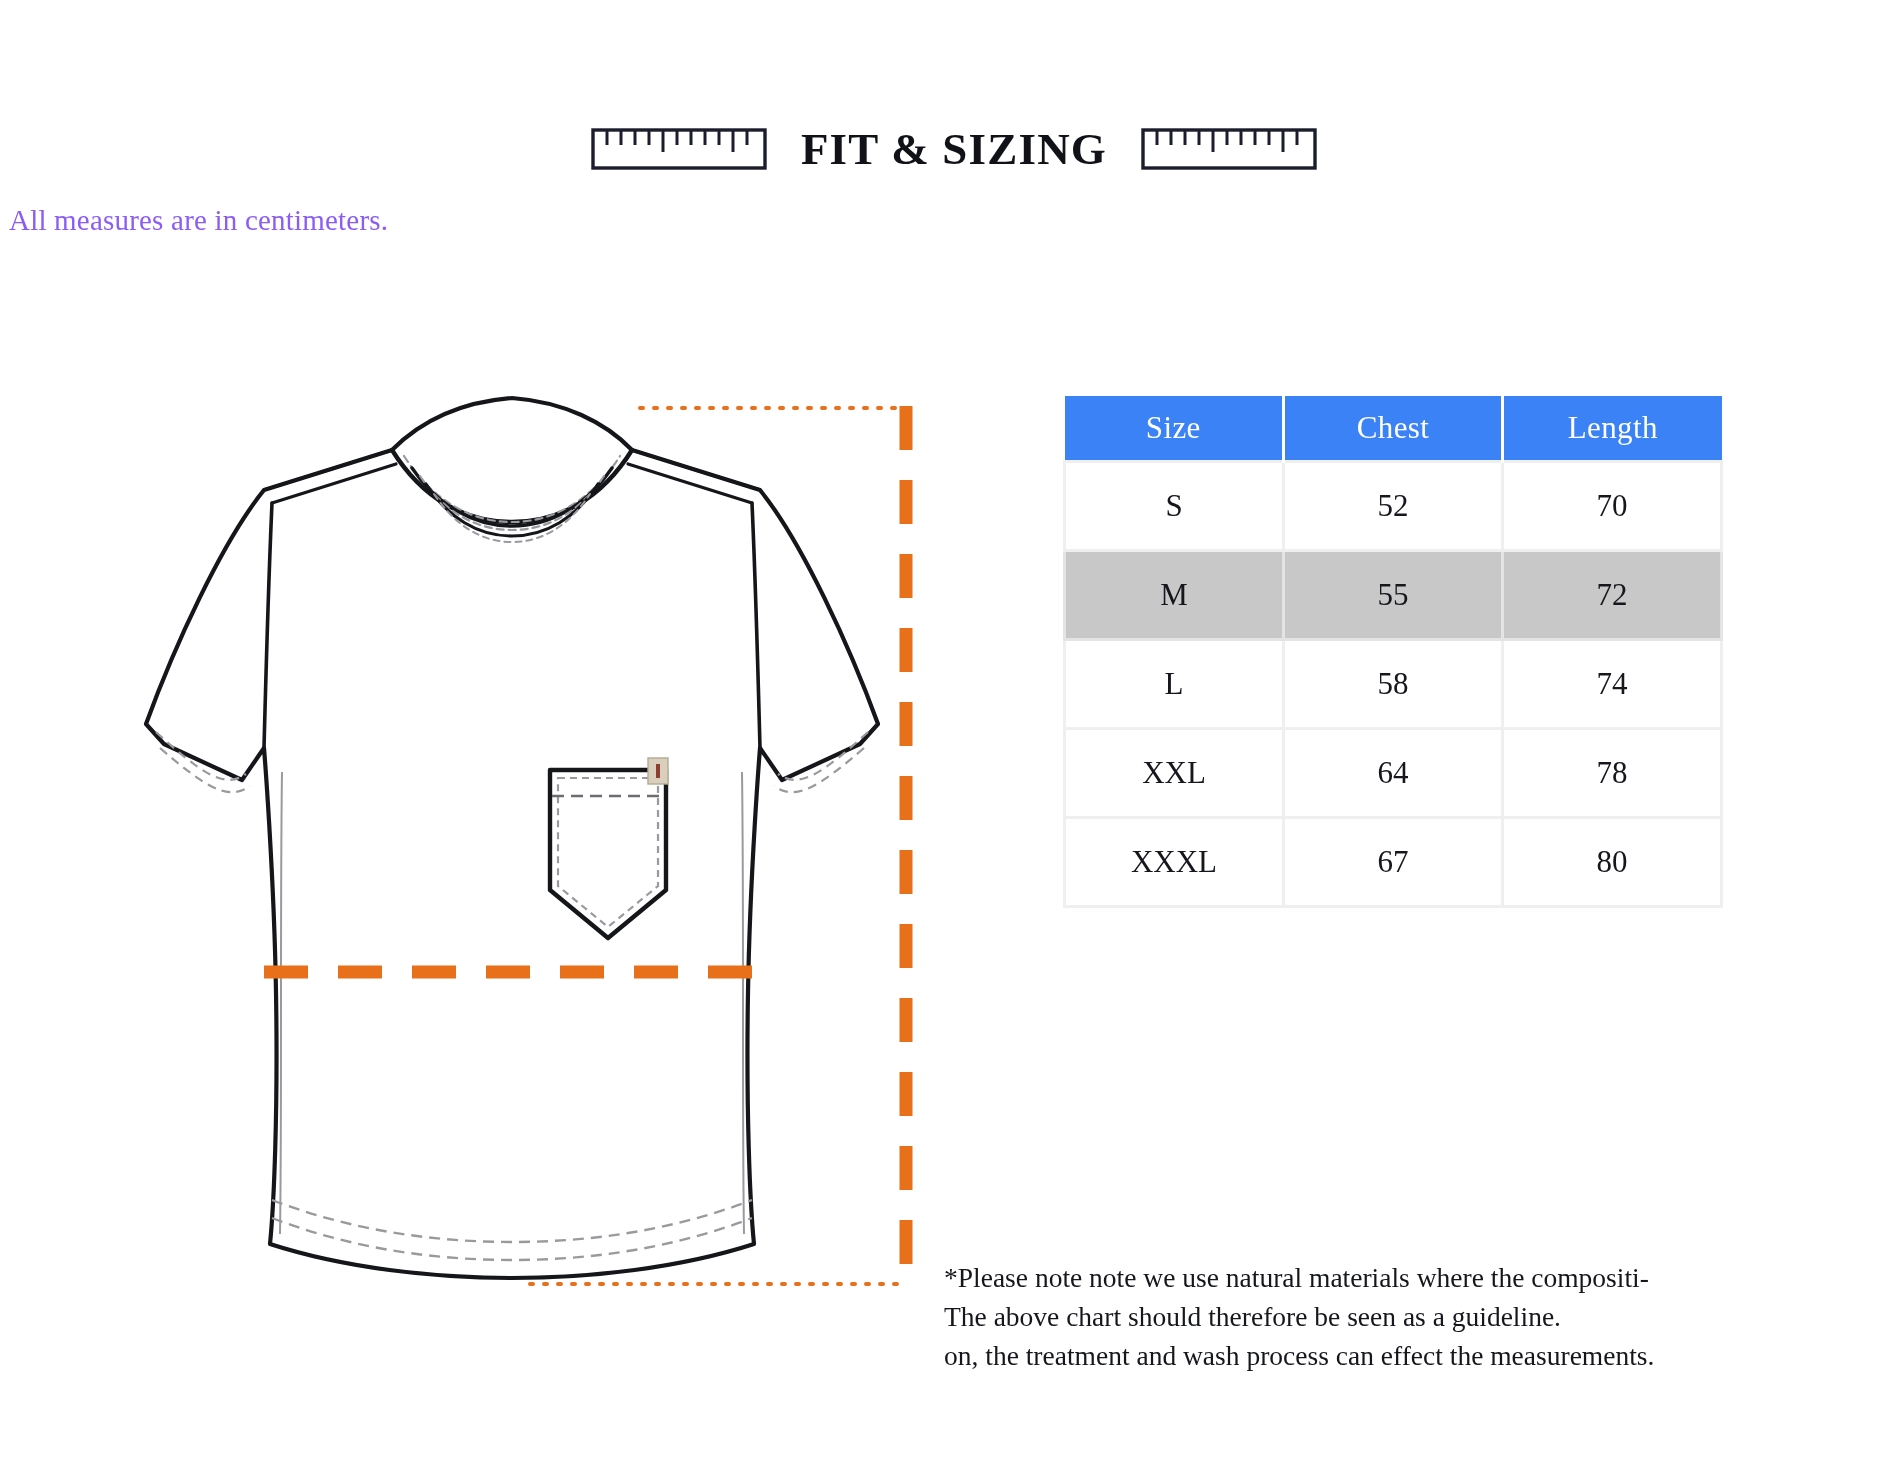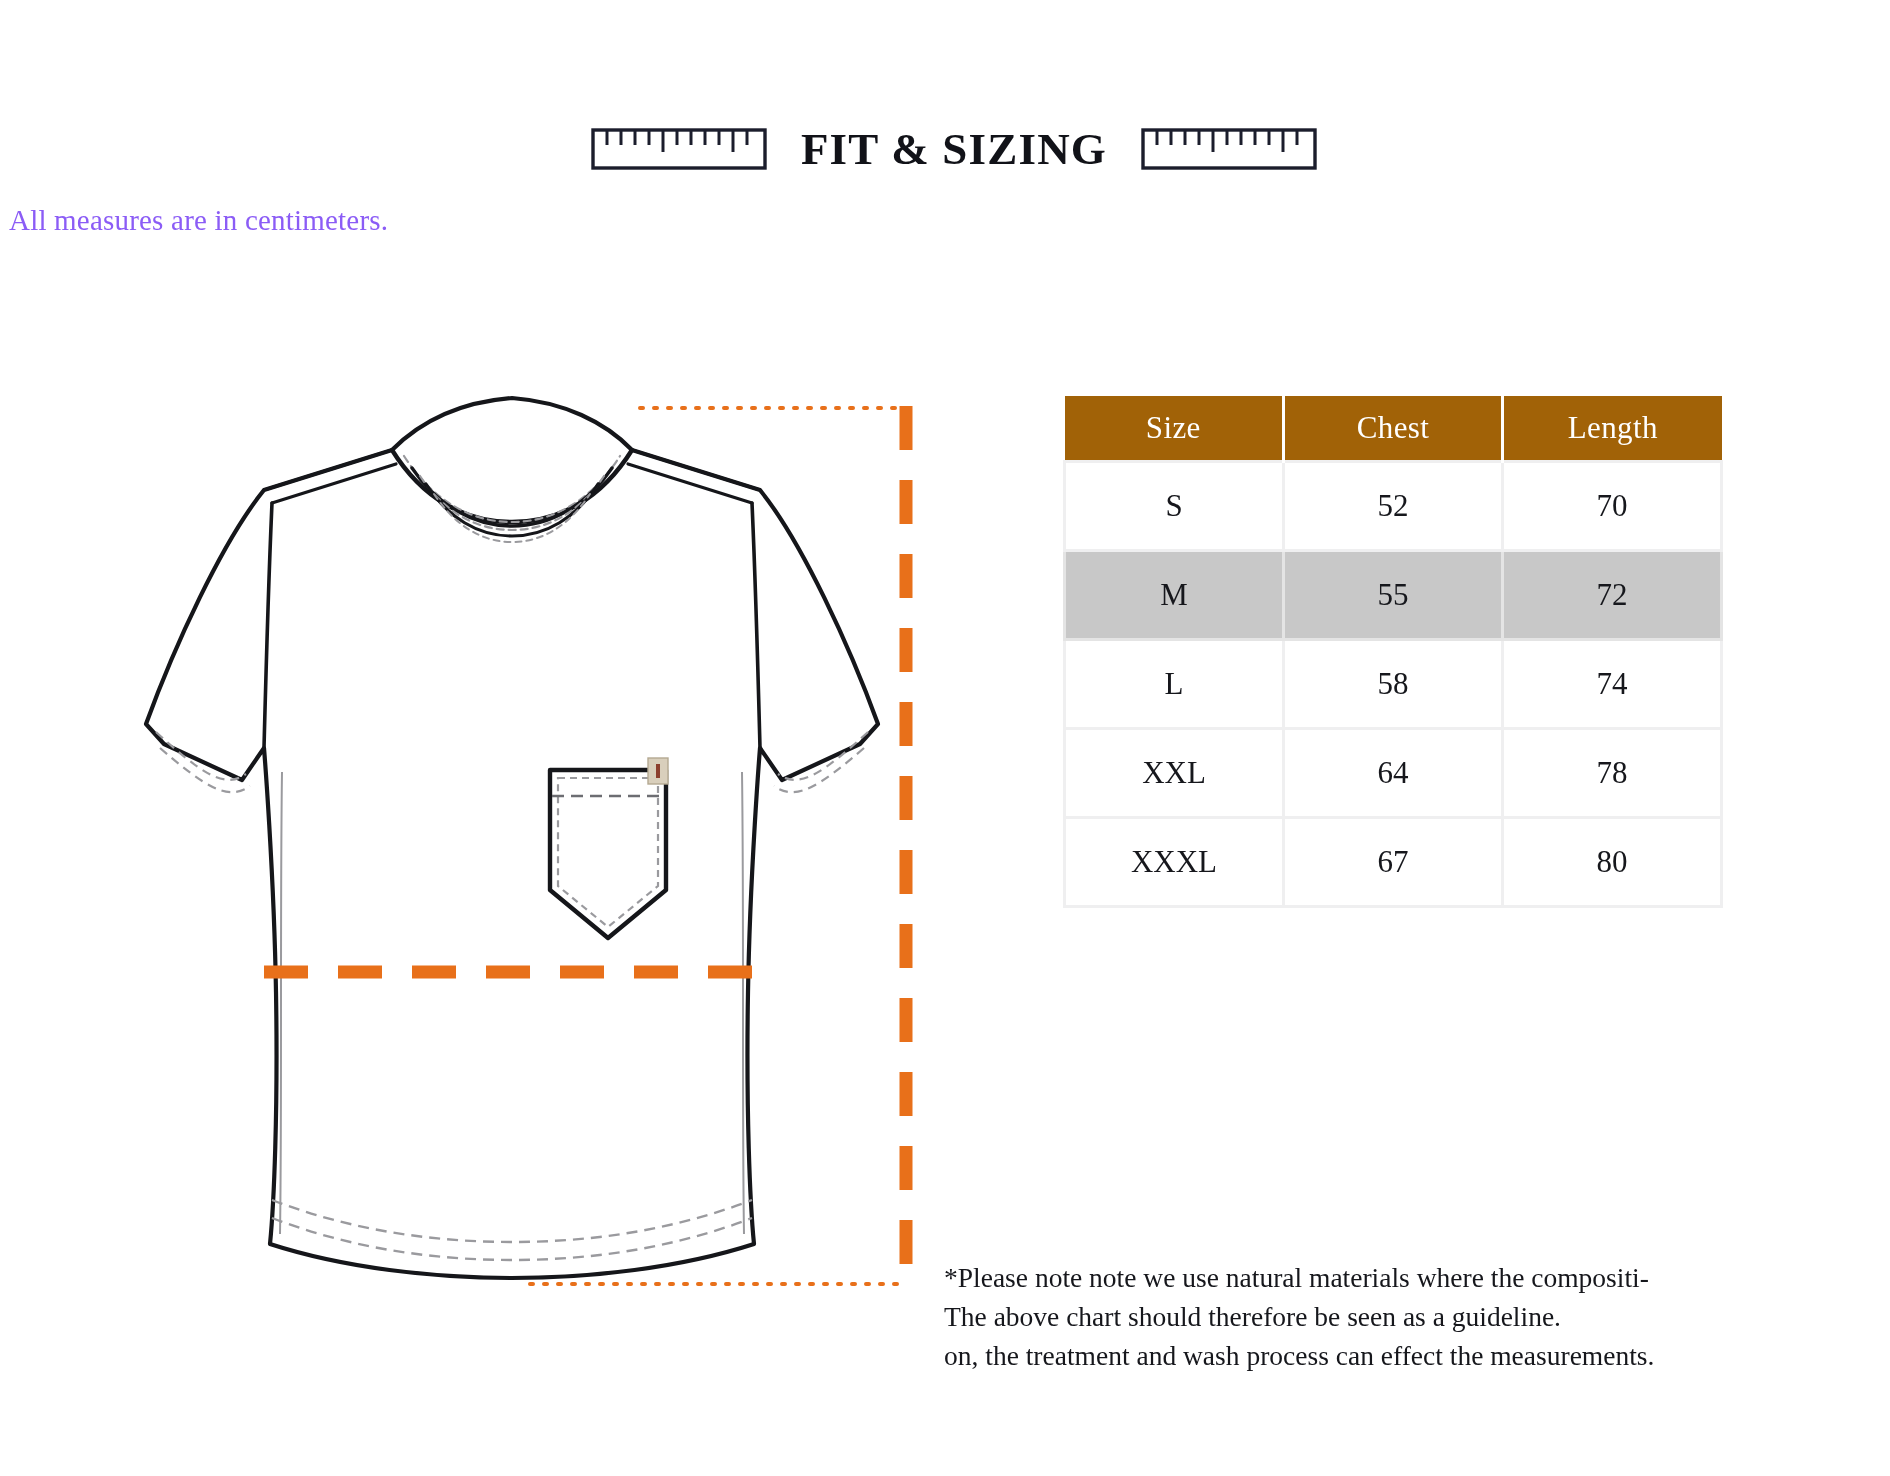--- a/index.html
+++ b/index.html
@@ -64,21 +64,21 @@
   
   .size-table {
     position: absolute;
     left: 1063px;
     top: 396px;
     width: 660px;
     border-collapse: collapse;
     table-layout: fixed;
   }
   .size-table th {
-    background: #a16207;
+    background: #3b82f6;
     color: #ffffff;
     font-weight: 400;
     font-size: 31px;
     height: 62px;
     text-align: center;
     border-left: 3px solid #ffffff;
     border-right: 3px solid #ffffff;
     letter-spacing: 0.4px;
   }
   .size-table th:first-child { border-left: none; }

